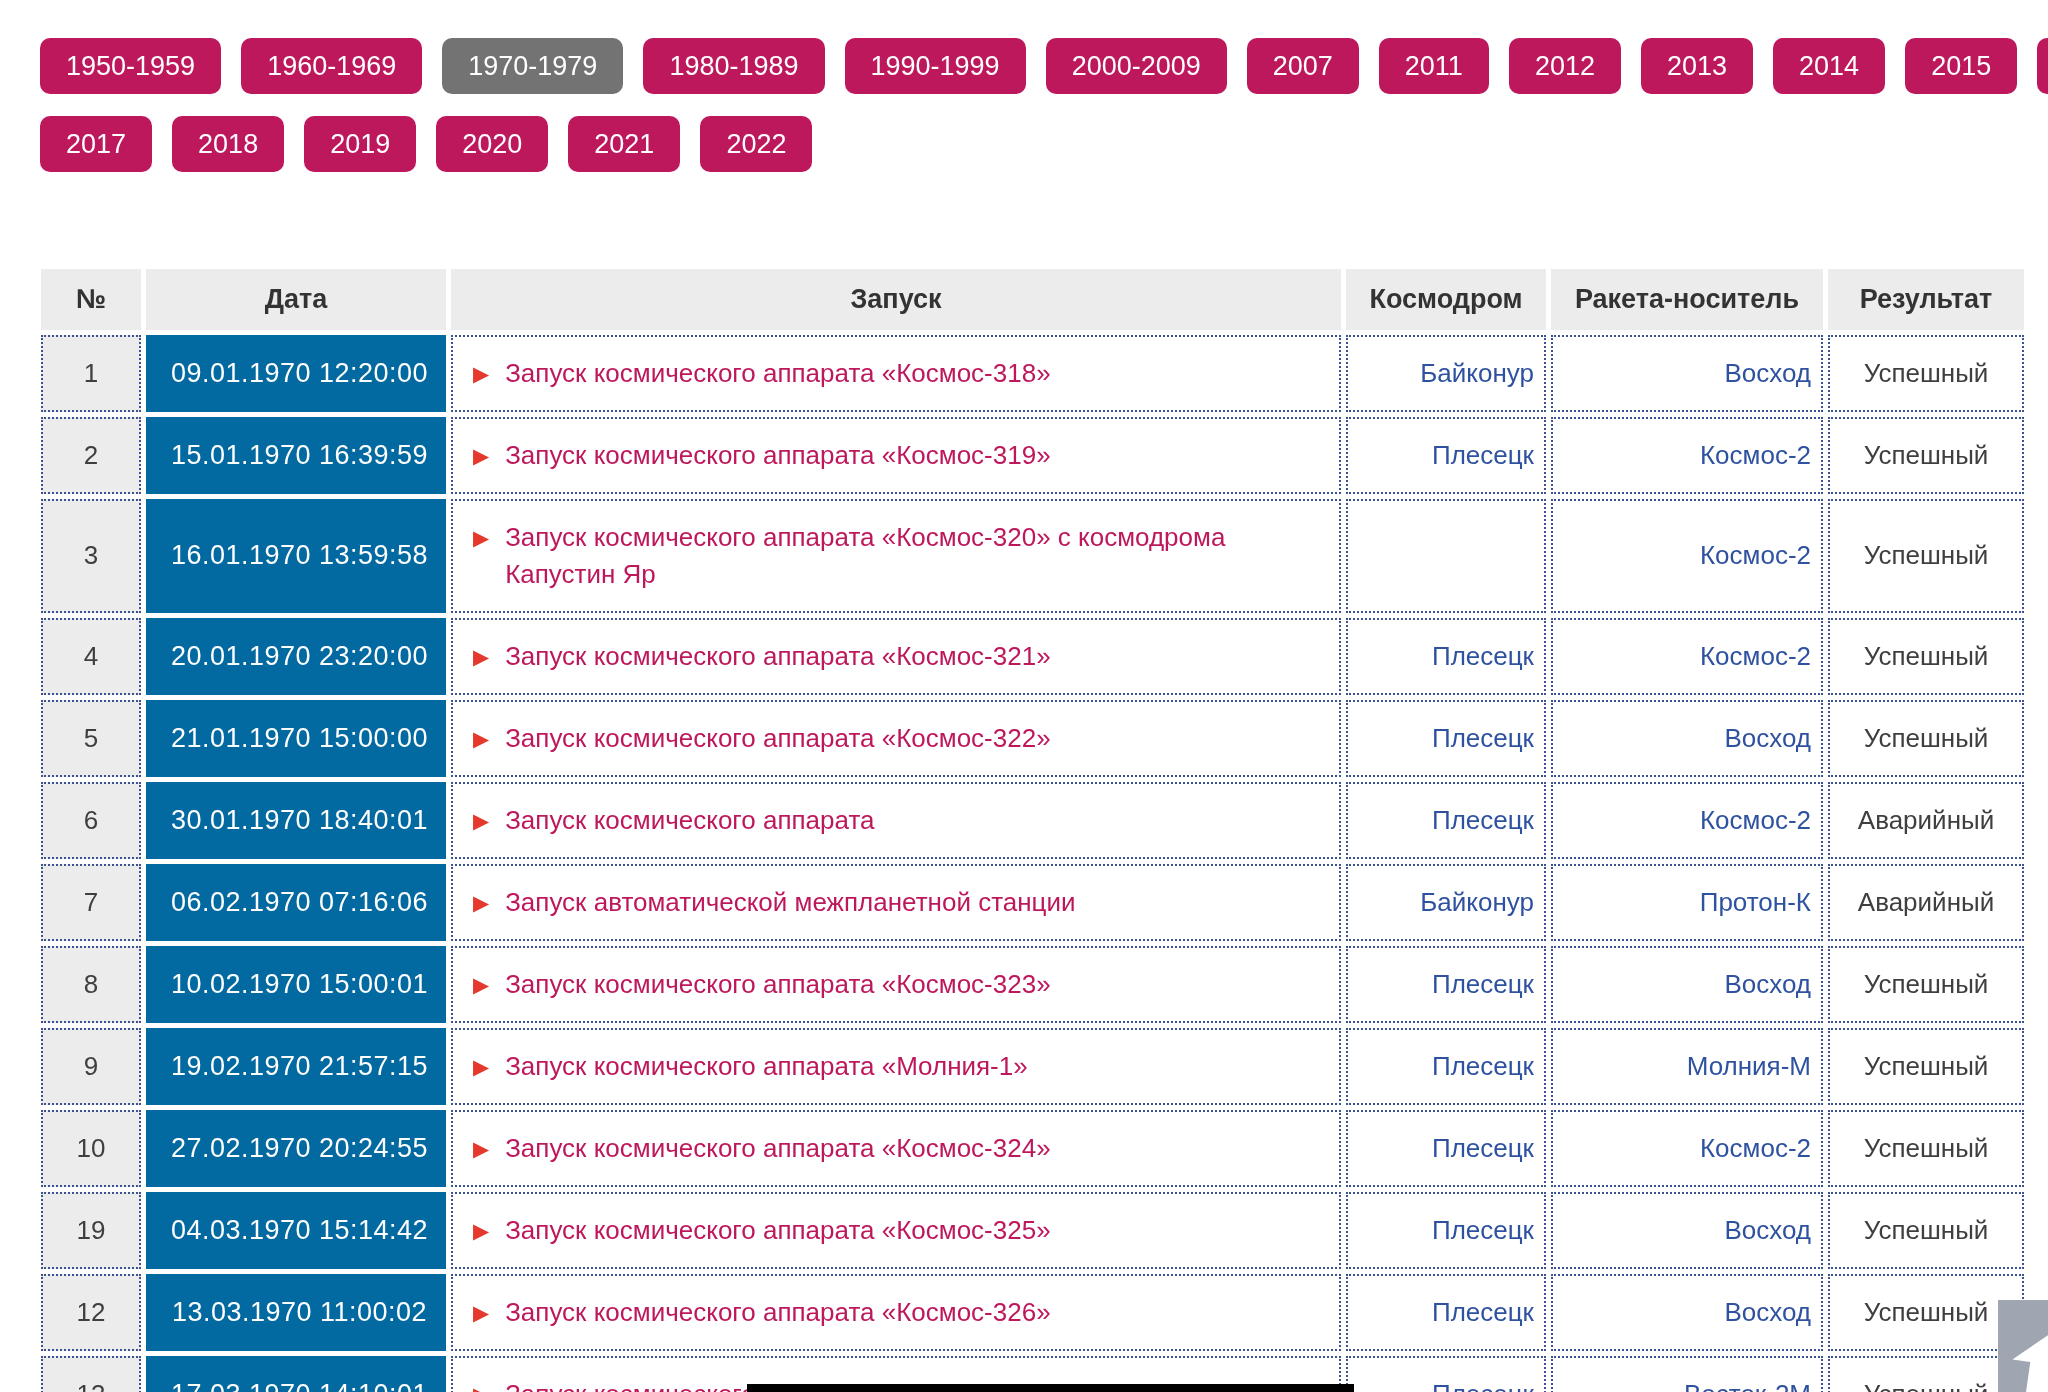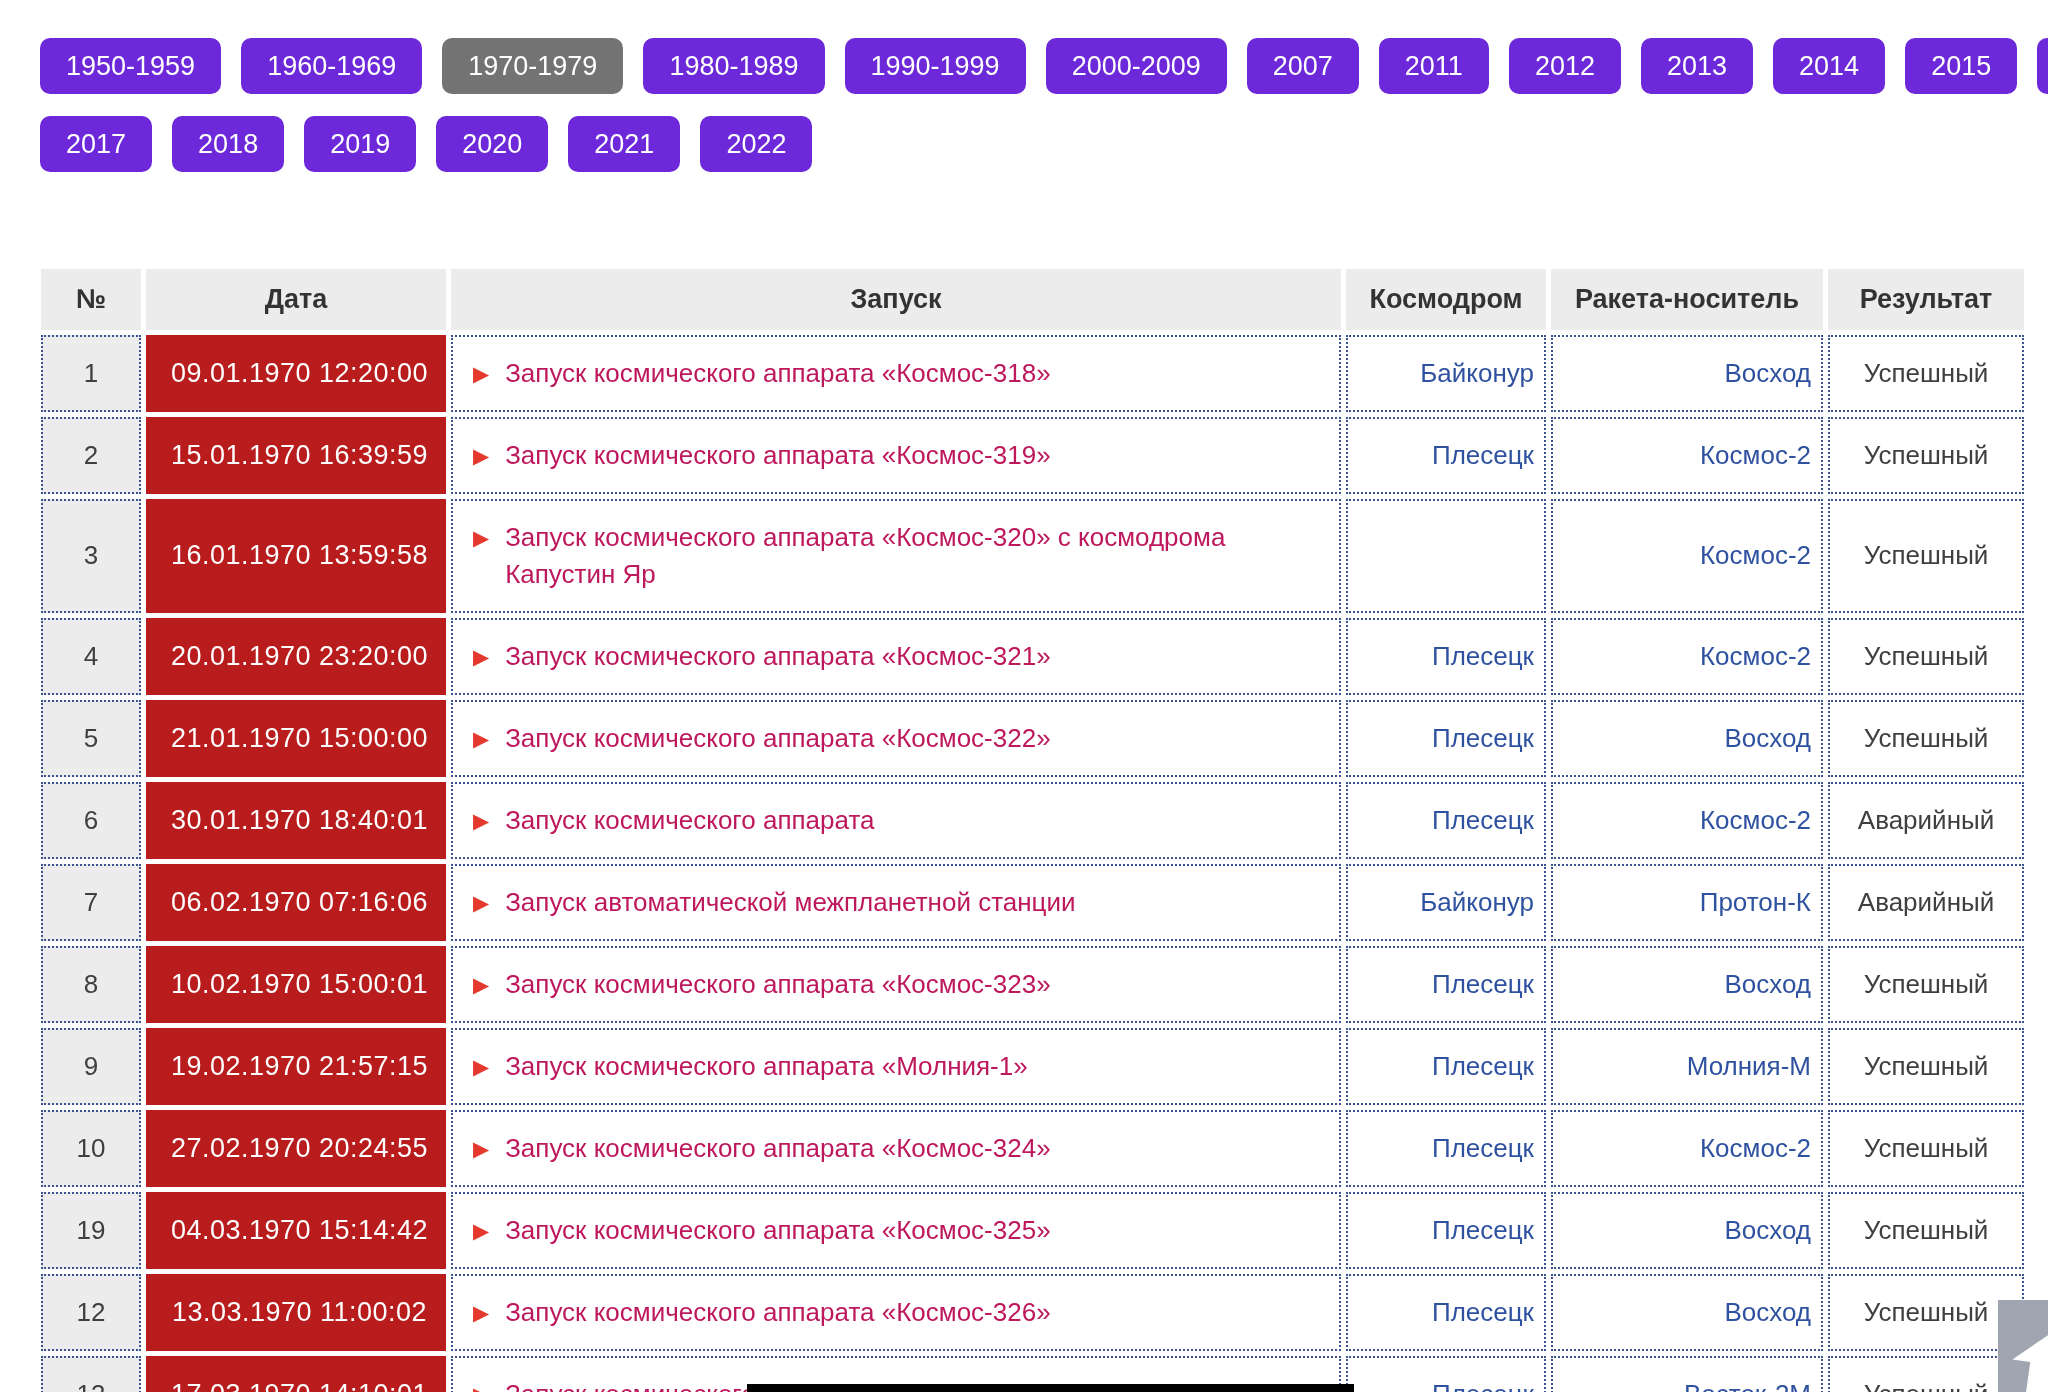--- a/index.html
+++ b/index.html
@@ -8,21 +8,21 @@
     background: #ffffff;
     font-family: "Liberation Sans", "DejaVu Sans", sans-serif;
     position: relative;
     overflow: hidden;
   }
 
   
   .filter-bar { padding: 38px 0 0 40px; }
   .filter-row { display: flex; gap: 20px; margin-bottom: 22px; }
   .year-btn {
-    background: #6d28d9;
+    background: #be185d;
     color: #fff;
     border: none;
     border-radius: 10px;
     height: 56px;
     padding: 0 26px;
     font-size: 27px;
     font-family: inherit;
     cursor: pointer;
     white-space: nowrap;
   }
@@ -48,21 +48,21 @@
   td {
     border: 2px dotted #3a5390;
     font-size: 26px;
     text-align: center;
     vertical-align: middle;
     padding: 18px 10px;
     background: #fff;
   }
   td.cell-num  { background: #ececec; color: #3f3f3f; }
   td.cell-date {
-    background: #b91c1c;
+    background: #0369a1;
     color: #ffffff;
     border: 2px solid transparent;
     font-size: 27px;
     letter-spacing: 0.5px;
     padding-left: 17px;
   }
   td.cell-launch { text-align: left; padding: 18px 18px 18px 20px; }
   .launch-inner { display: flex; align-items: flex-start; gap: 16px; }
   .marker {
     color: #e5392d;

